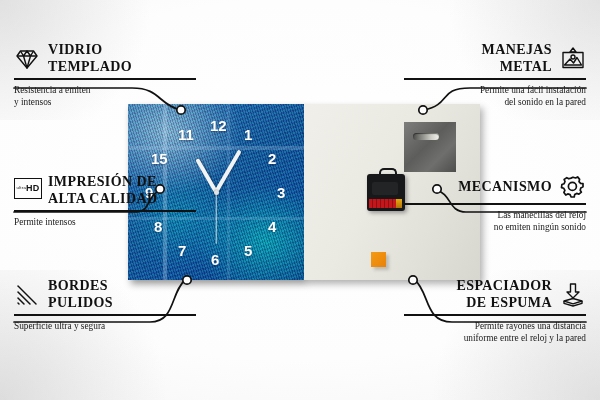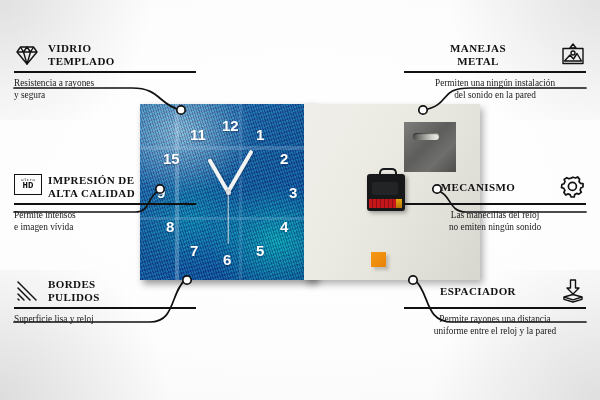--- a/index.html
+++ b/index.html
@@ -17,21 +17,21 @@
      background:radial-gradient(circle at 100% 0%, rgba(205,205,205,.5) 0%, rgba(205,205,205,0) 70%);}
   .vig.bl{left:0;bottom:0;width:200px;height:130px;
      background:radial-gradient(circle at 0% 100%, rgba(200,200,200,.55) 0%, rgba(200,200,200,0) 70%);}
   .vig.br{right:0;bottom:0;width:200px;height:130px;
      background:radial-gradient(circle at 100% 100%, rgba(200,200,200,.5) 0%, rgba(200,200,200,0) 70%);}
 
   
   #product{position:absolute;left:128px;top:104px;width:352px;height:176px;}
   .panel{position:absolute;top:0;height:176px;}
 
-  #clock-panel{left:12px;width:176px;
+  #clock-panel{left:0;width:176px;
      box-shadow:3px 4px 7px rgba(0,0,0,.40);
      overflow:hidden;}
   .clock-art{position:absolute;inset:0;
      background:
        
        repeating-linear-gradient(72deg, rgba(0,0,0,.22) 0 1px, rgba(255,255,255,.06) 1px 2.4px),
        repeating-linear-gradient(-14deg, rgba(0,230,220,.16) 0 2px, rgba(0,60,140,.10) 2px 4px),
        radial-gradient(64% 52% at 78% 78%, rgba(0,228,206,.55) 0%, rgba(0,150,190,0) 62%),
        radial-gradient(52% 44% at 30% 66%, rgba(0,200,215,.38) 0%, rgba(10,80,170,0) 65%),
        radial-gradient(70% 60% at 22% 16%, rgba(170,200,230,.85) 0%, rgba(90,150,205,0) 60%),
@@ -66,35 +66,35 @@
      background:linear-gradient(180deg,#e8a90c,#b3720a);}
   #mechanism .vent{position:absolute;left:5px;top:8px;width:26px;height:13px;
      background:rgba(255,255,255,.055);border-radius:2px;}
   #foam{position:absolute;left:67px;top:148px;width:15px;height:15px;
      background:linear-gradient(135deg,#f59a12,#e8820a);
      box-shadow:3px 3px 3px rgba(0,0,0,.18);}
 
   
   .callout{position:absolute;width:182px;}
   .callout.left{left:14px;text-align:left;}
-  .callout.right{right:14px;text-align:center;}
+  .callout.right{right:14px;text-align:right;}
   .head{display:flex;align-items:center;gap:8px;}
   .callout.right .head{flex-direction:row-reverse;}
   .titlewrap{flex:1;}
   .title{font-family:"Liberation Serif",serif;font-weight:bold;color:#111;
-         font-size:11px;line-height:1.18;letter-spacing:.4px;
+         font-size:14px;line-height:1.18;letter-spacing:.4px;
          text-transform:uppercase;}
   .rule{height:1.6px;background:#111;margin:3px 0 4px 0;}
   .desc{font-family:"Liberation Serif",serif;color:#1a1a1a;
         font-size:9.3px;line-height:1.32;}
   .ico{width:26px;height:26px;flex:0 0 26px;color:#111;}
   .ico svg{display:block;width:26px;height:26px;}
   .hdbox{width:26px;height:19px;border:1.6px solid #111;
-     display:flex;flex-direction:column;align-items:center;justify-content:center;
-     font-family:Liberation Mono, monospace;color:#111;line-height:1;}
+     display:flex;flex-direction:row;align-items:center;justify-content:center;
+     font-family:Liberation Sans, sans-serif;color:#111;line-height:1;}
   .hdbox .u{font-size:4.4px;letter-spacing:.2px;}
   .hdbox .h{font-size:9px;font-weight:bold;letter-spacing:.2px;}
 
   #c1{top:42px;} #c2{top:174px;} #c3{top:278px;}
   #c4{top:42px;} #c5{top:174px;} #c6{top:278px;}
 
   #leaders{position:absolute;left:0;top:0;width:600px;height:400px;pointer-events:none;}
 </style>
 </head>
 <body>
@@ -171,82 +171,81 @@
           <path d="M3 10 H23 M6.5 5 L9.5 10 L13 22 L16.5 10 L19.5 5 M9.5 10 L13 5 L16.5 10"></path>
         </g>
           </svg>
       </div>
       <div class="titlewrap">
         <div class="title">VIDRIO</div>
         <div class="title">TEMPLADO</div>
       </div>
     </div>
     <div class="rule"></div>
-    <div class="desc">Resistencia a rayones</div>
-    <div class="desc">y segura</div>
+    <div class="desc">Resistencia a emiten</div>
+    <div class="desc">y intensos</div>
   </div>
 
   <div class="callout left" id="c2">
     <div class="head">
       <div class="ico">
         <div class="hdbox">
           <span class="u">ultra</span>
           <span class="h">HD</span>
         </div>
       </div>
       <div class="titlewrap">
         <div class="title">IMPRESIÓN DE</div>
         <div class="title">ALTA CALIDAD</div>
       </div>
     </div>
     <div class="rule"></div>
     <div class="desc">Permite intensos</div>
-    <div class="desc">e imagen vívida</div>
   </div>
 
   <div class="callout left" id="c3">
     <div class="head">
       <div class="ico">
         <svg viewBox="0 0 26 26">
             <g stroke="currentColor" stroke-width="1.5" stroke-linecap="round">
           <path d="M4 4 L22 22"></path>
               <path d="M4 10 L16 22"></path>
               <path d="M4 16 L10 22"></path>
               <path d="M4 21 L5 22"></path>
         </g>
           </svg>
       </div>
       <div class="titlewrap">
         <div class="title">BORDES</div>
         <div class="title">PULIDOS</div>
       </div>
     </div>
     <div class="rule"></div>
-    <div class="desc">Superficie lisa y reloj</div>
+    <div class="desc">Superficie ultra y segura</div>
   </div>
 
   <div class="callout right" id="c4">
     <div class="head">
       <div class="ico">
         <svg viewBox="0 0 26 26">
             <g fill="none" stroke="currentColor" stroke-width="1.4" stroke-linejoin="round">
           <path d="M13 2 L10 6 H16 Z"></path>
           <rect x="3" y="6.5" width="20" height="15"></rect>
           <path d="M4.5 19 L10 13 L13.5 17 L17 11.5 L21.5 19 Z"></path>
           <circle cx="13" cy="11" r="2"></circle>
         </g>
           </svg>
       </div>
       <div class="titlewrap">
         <div class="title">MANEJAS</div>
         <div class="title">METAL</div>
       </div>
     </div>
     <div class="rule"></div>
-    <div class="desc">Permiten una ningún instalación</div>
+    <div class="desc">Permite una fácil instalación</div>
     <div class="desc">del sonido en la pared</div>
   </div>
 
   <div class="callout right" id="c5">
     <div class="head">
       <div class="ico">
         <svg viewBox="0 0 26 26">
             <g fill="none" stroke="currentColor" stroke-width="1.7" stroke-linejoin="round">
           <path d="M13 3.2 L15.6 4 L17.6 2.9 L19.6 5.4 L19 7.6 L20.6 9.3 L23 9.6 L23 12.8
                    L20.8 13.9 L20.2 16.2 L21.4 18.2 L18.9 20.2 L16.7 19.4 L14.7 20.6 L14.2 23
@@ -271,20 +270,21 @@
         <svg viewBox="0 0 26 26">
             <g fill="none" stroke="currentColor" stroke-width="1.4" stroke-linejoin="round">
           <path d="M10.5 2 H15.5 V10 H19 L13 16 L7 10 H10.5 Z"></path>
           <path d="M13 16.5 L22 19 L13 21.8 L4 19 Z"></path>
           <path d="M4 19 V21.3 L13 24 L22 21.3 V19"></path>
         </g>
           </svg>
       </div>
       <div class="titlewrap">
         <div class="title">ESPACIADOR</div>
+        <div class="title">DE ESPUMA</div>
       </div>
     </div>
     <div class="rule"></div>
     <div class="desc">Permite rayones una distancia</div>
     <div class="desc">uniforme entre el reloj y la pared</div>
   </div>
 
 </div>
 
 </body></html>

